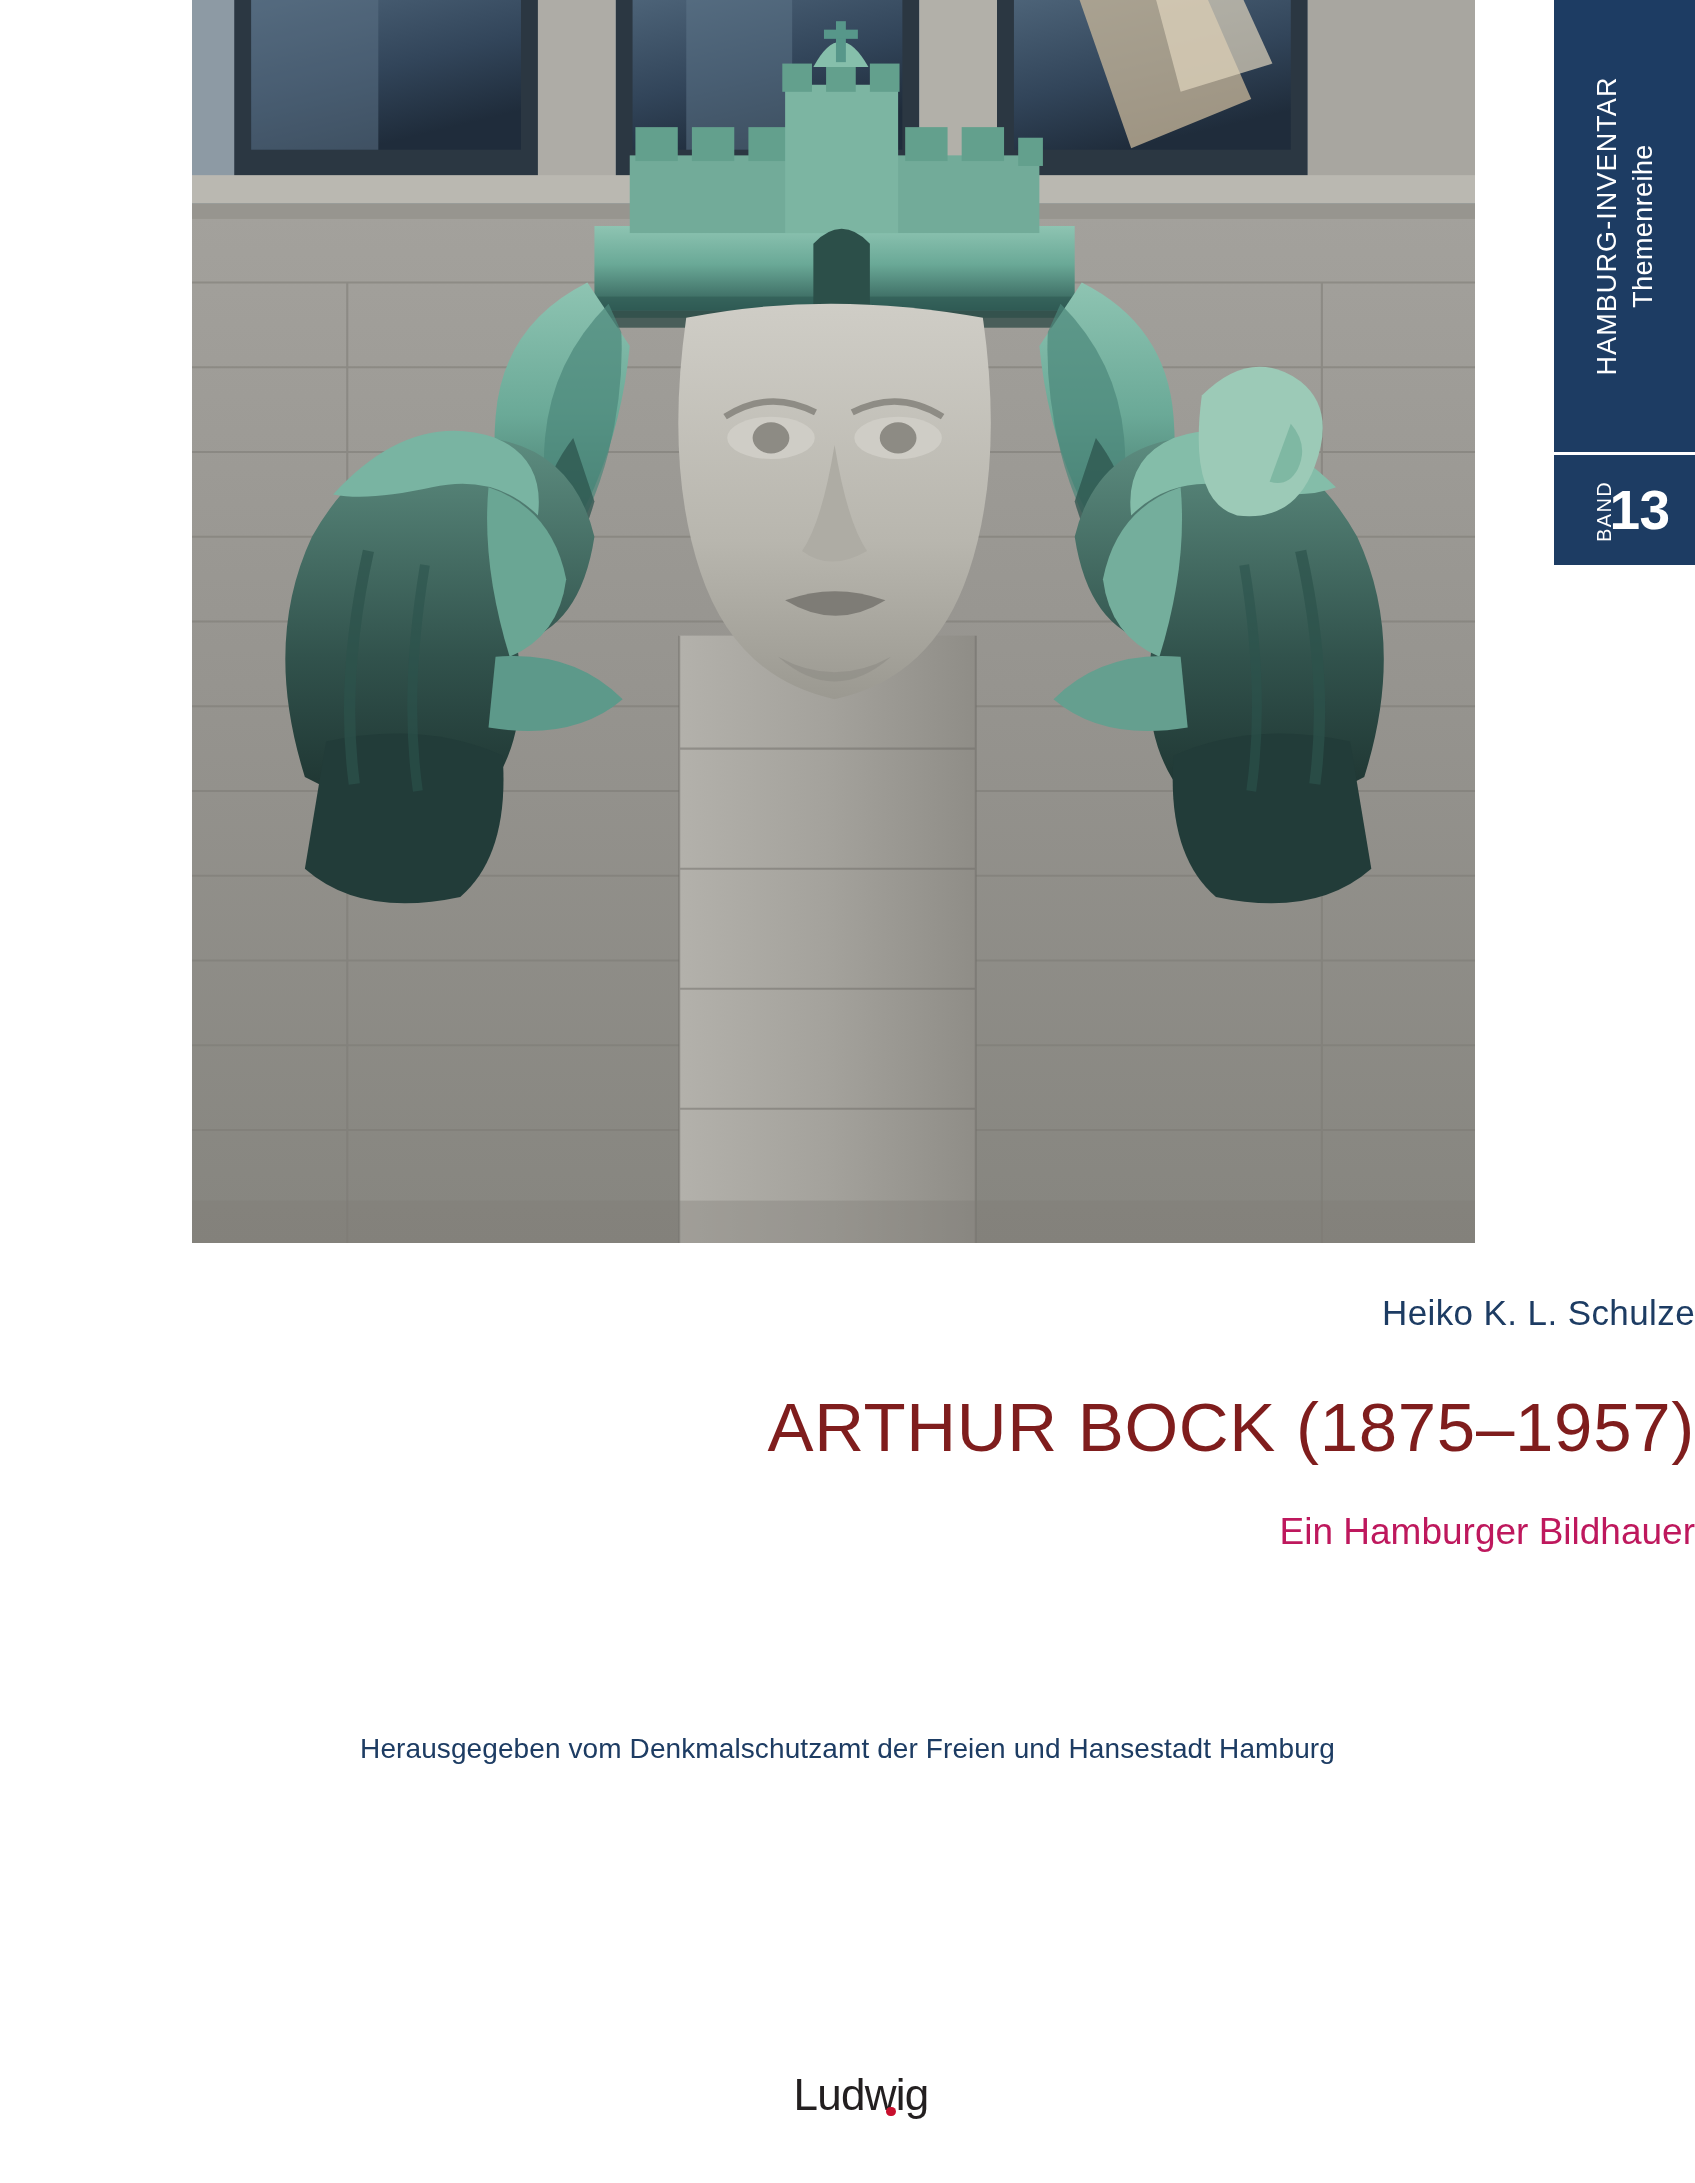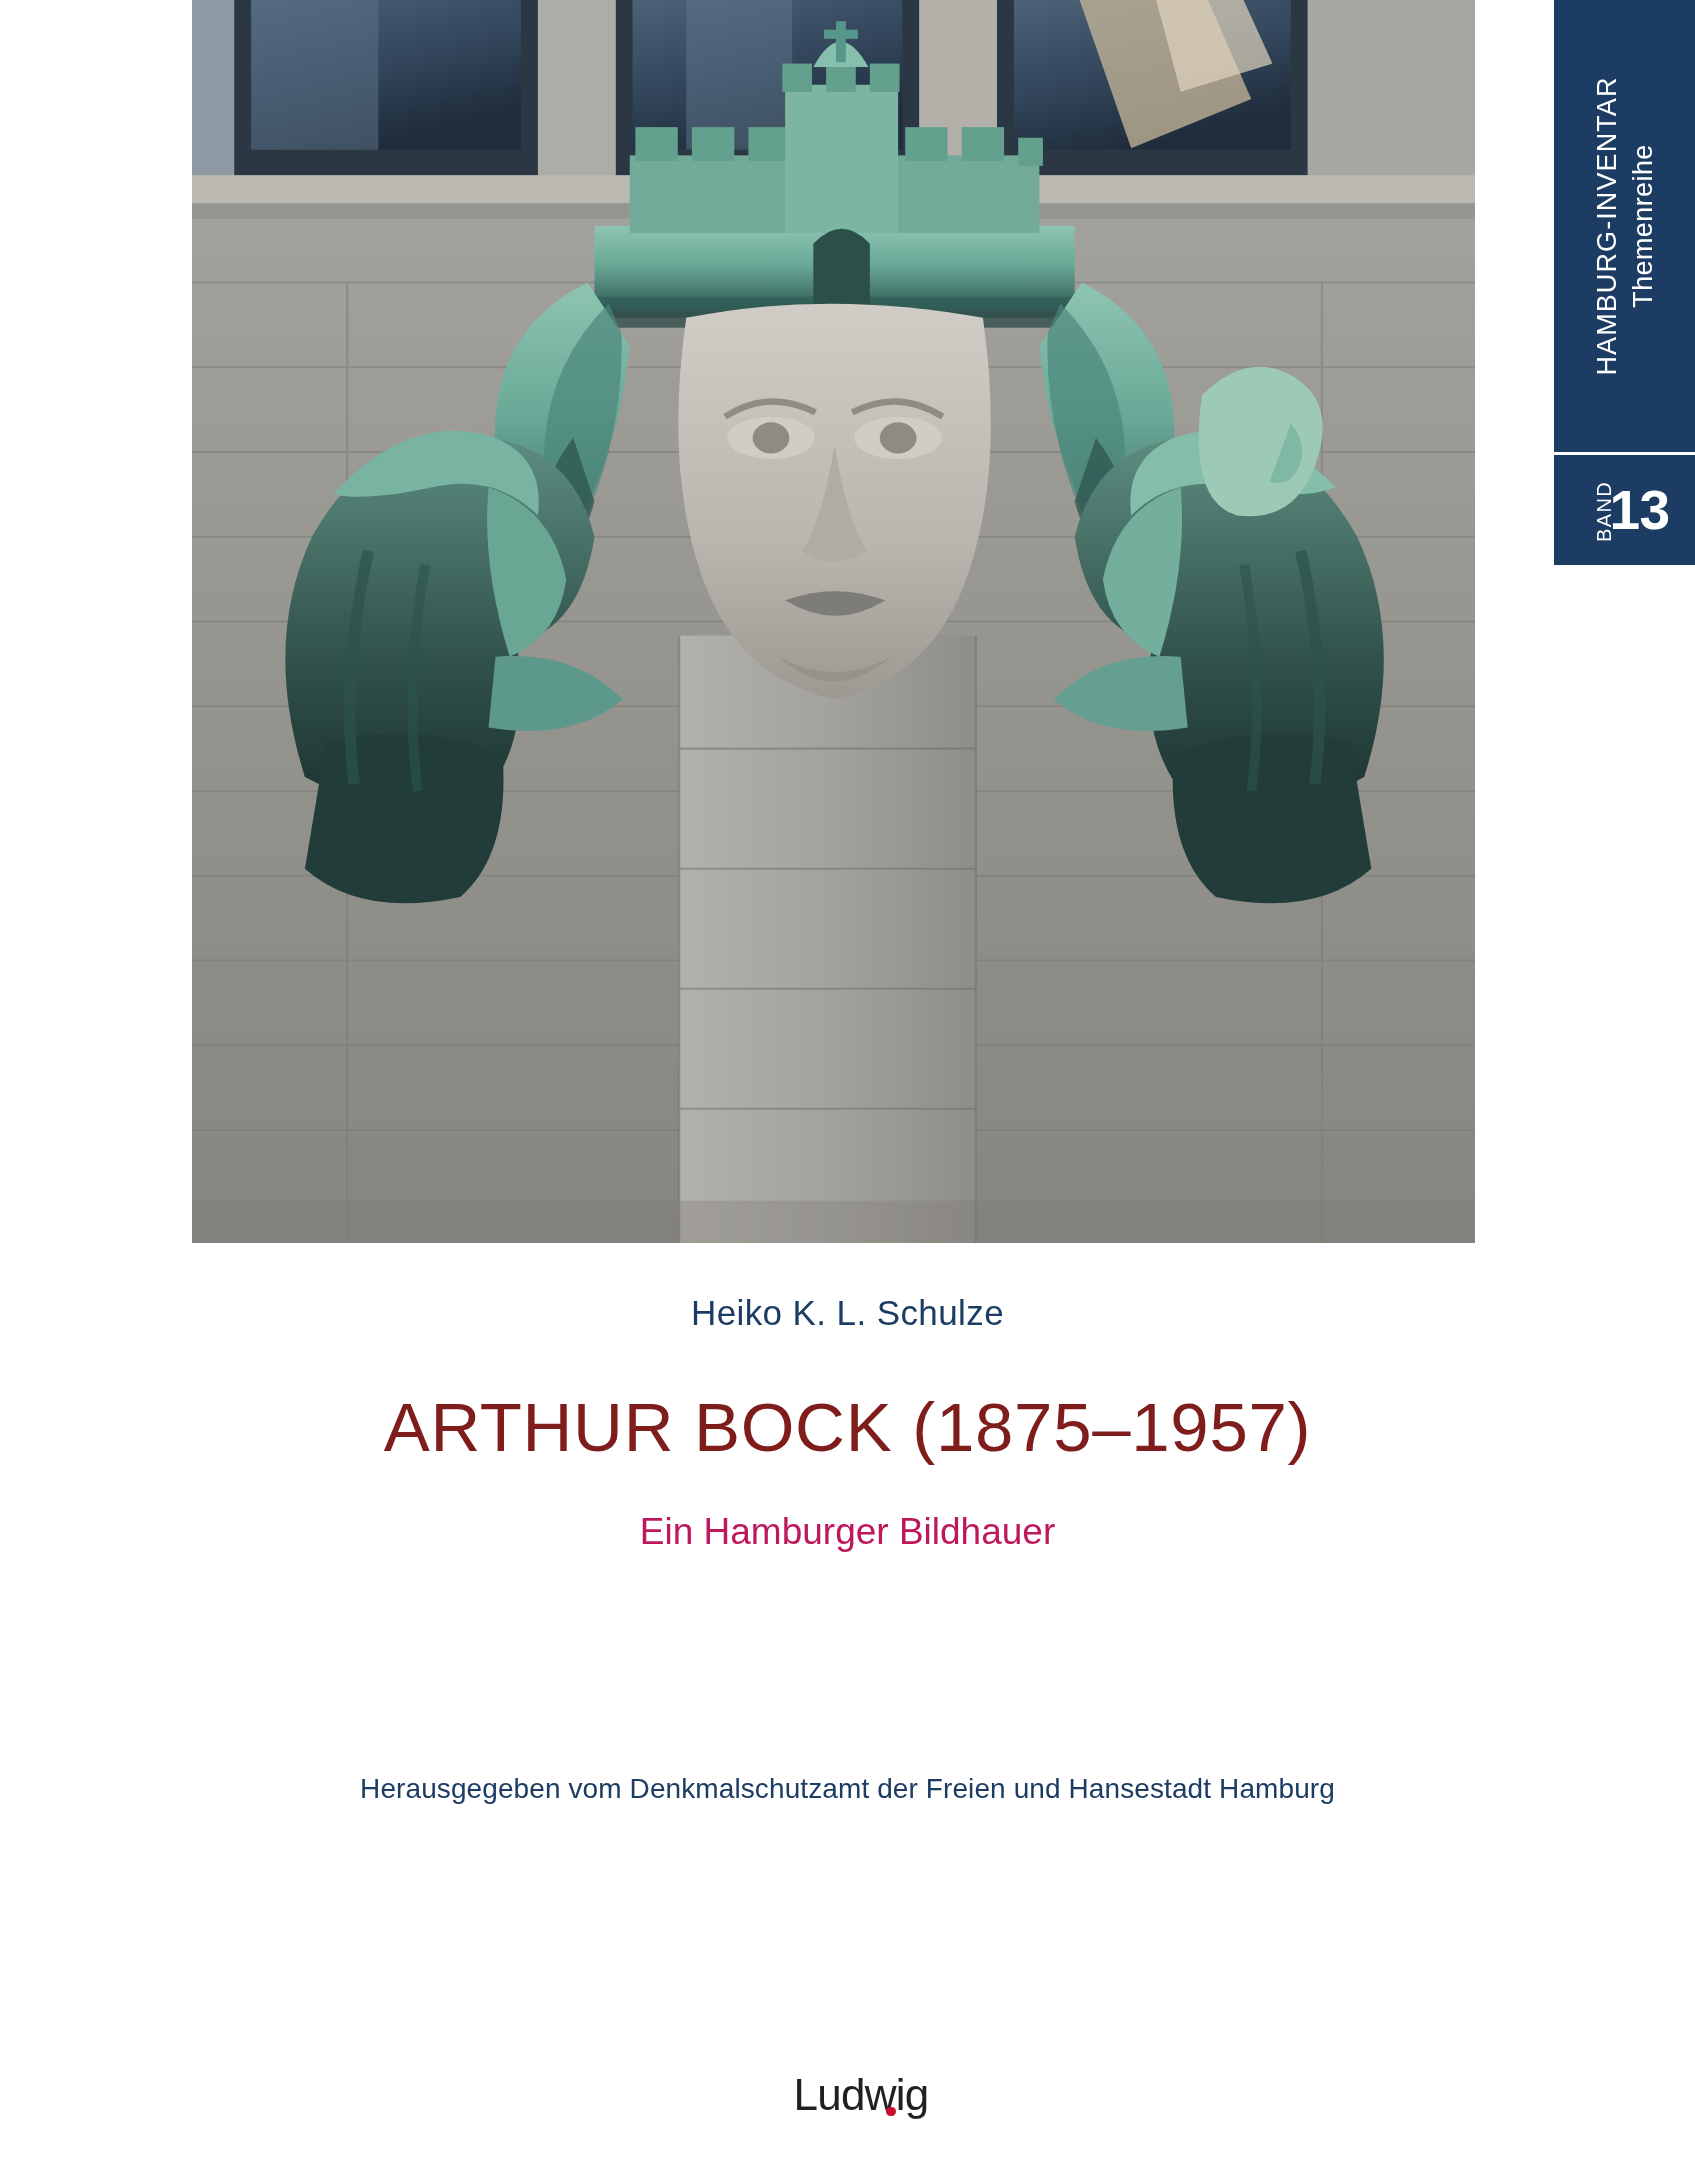--- a/index.html
+++ b/index.html
@@ -105,21 +105,21 @@
     width: 100%;
     height: 100%;
   }
 
   
   .text-block {
     position: absolute;
     left: 0;
     right: 0;
     top: 1293px;
-    text-align: center;
+    text-align: right;
     color: #1d3c63;
   }
   .author {
     font-size: 35px;
     font-weight: 400;
     letter-spacing: 0.4px;
     color: #1d3c63;
     margin-bottom: 55px;
   }
   .main-title {
@@ -132,21 +132,21 @@
   .subtitle {
     font-size: 37px;
     font-weight: 400;
     color: #be185d;
     margin-bottom: 0;
   }
   .publisher-line {
     position: absolute;
     left: 0;
     right: 0;
-    top: 1773px;
+    top: 1733px;
     text-align: center;
     font-size: 28px;
     color: #1d3c63;
     letter-spacing: 0.1px;
   }
 
   
   .logo {
     position: absolute;
     left: 0;

